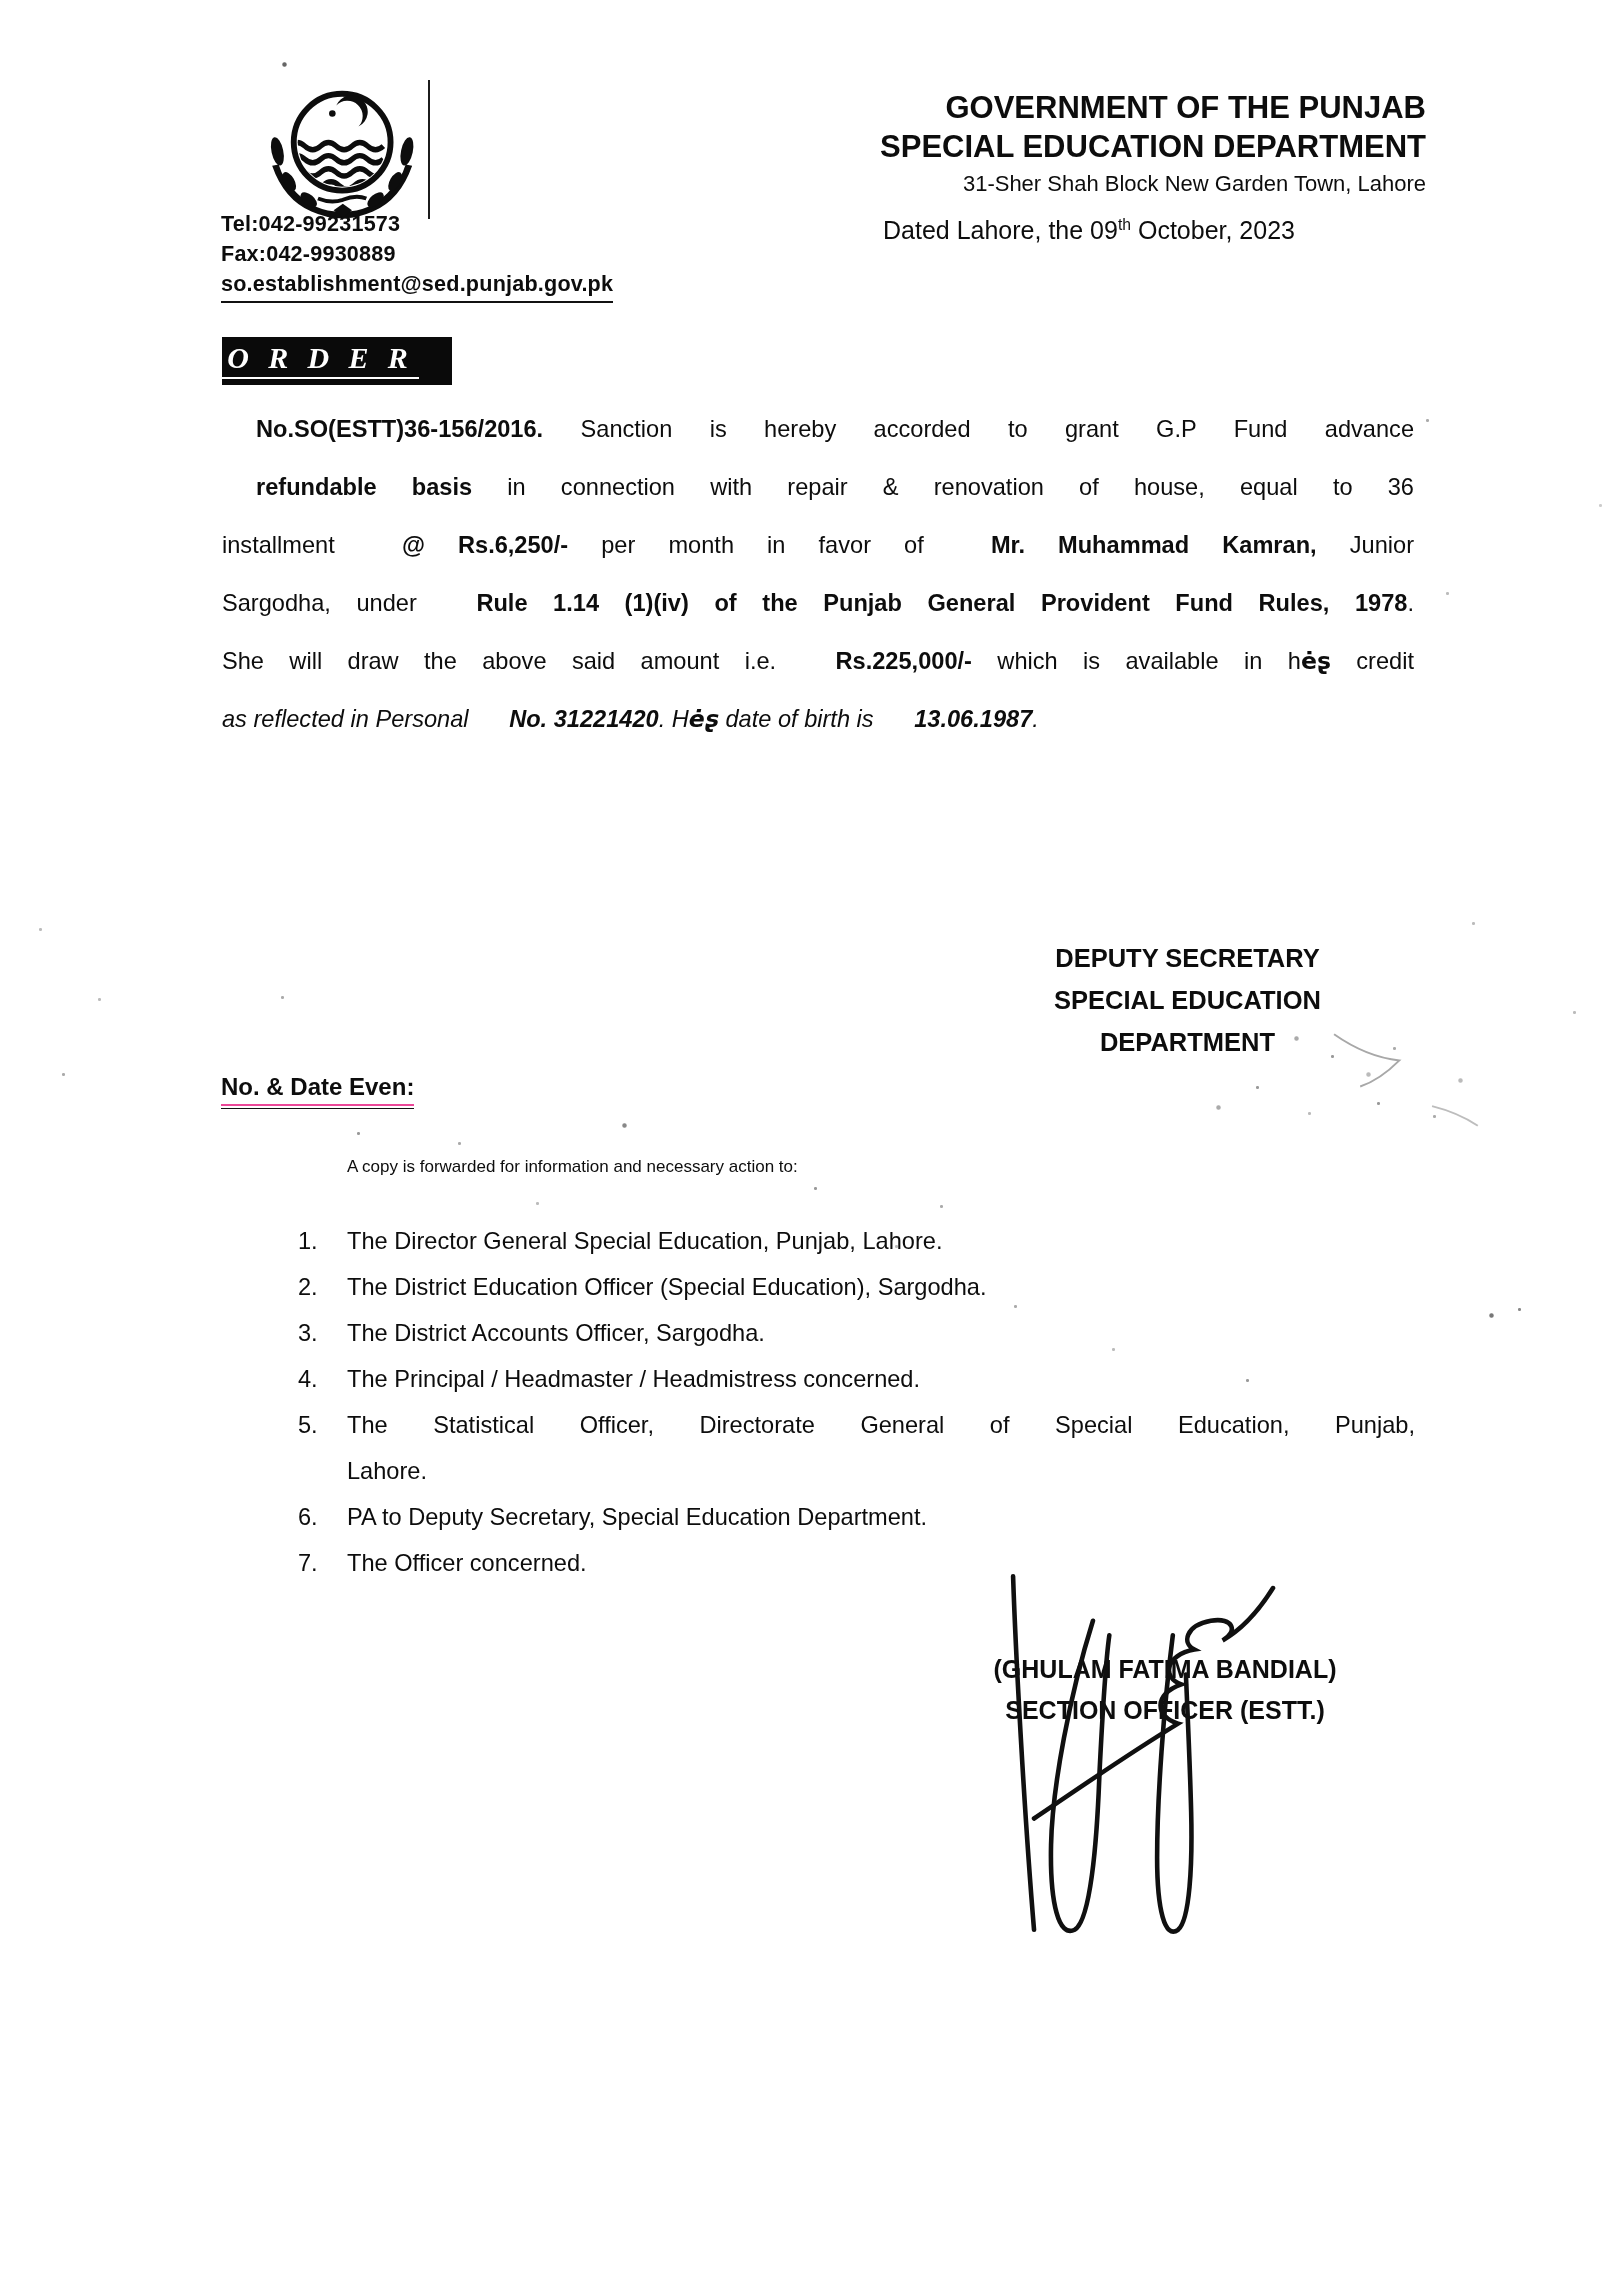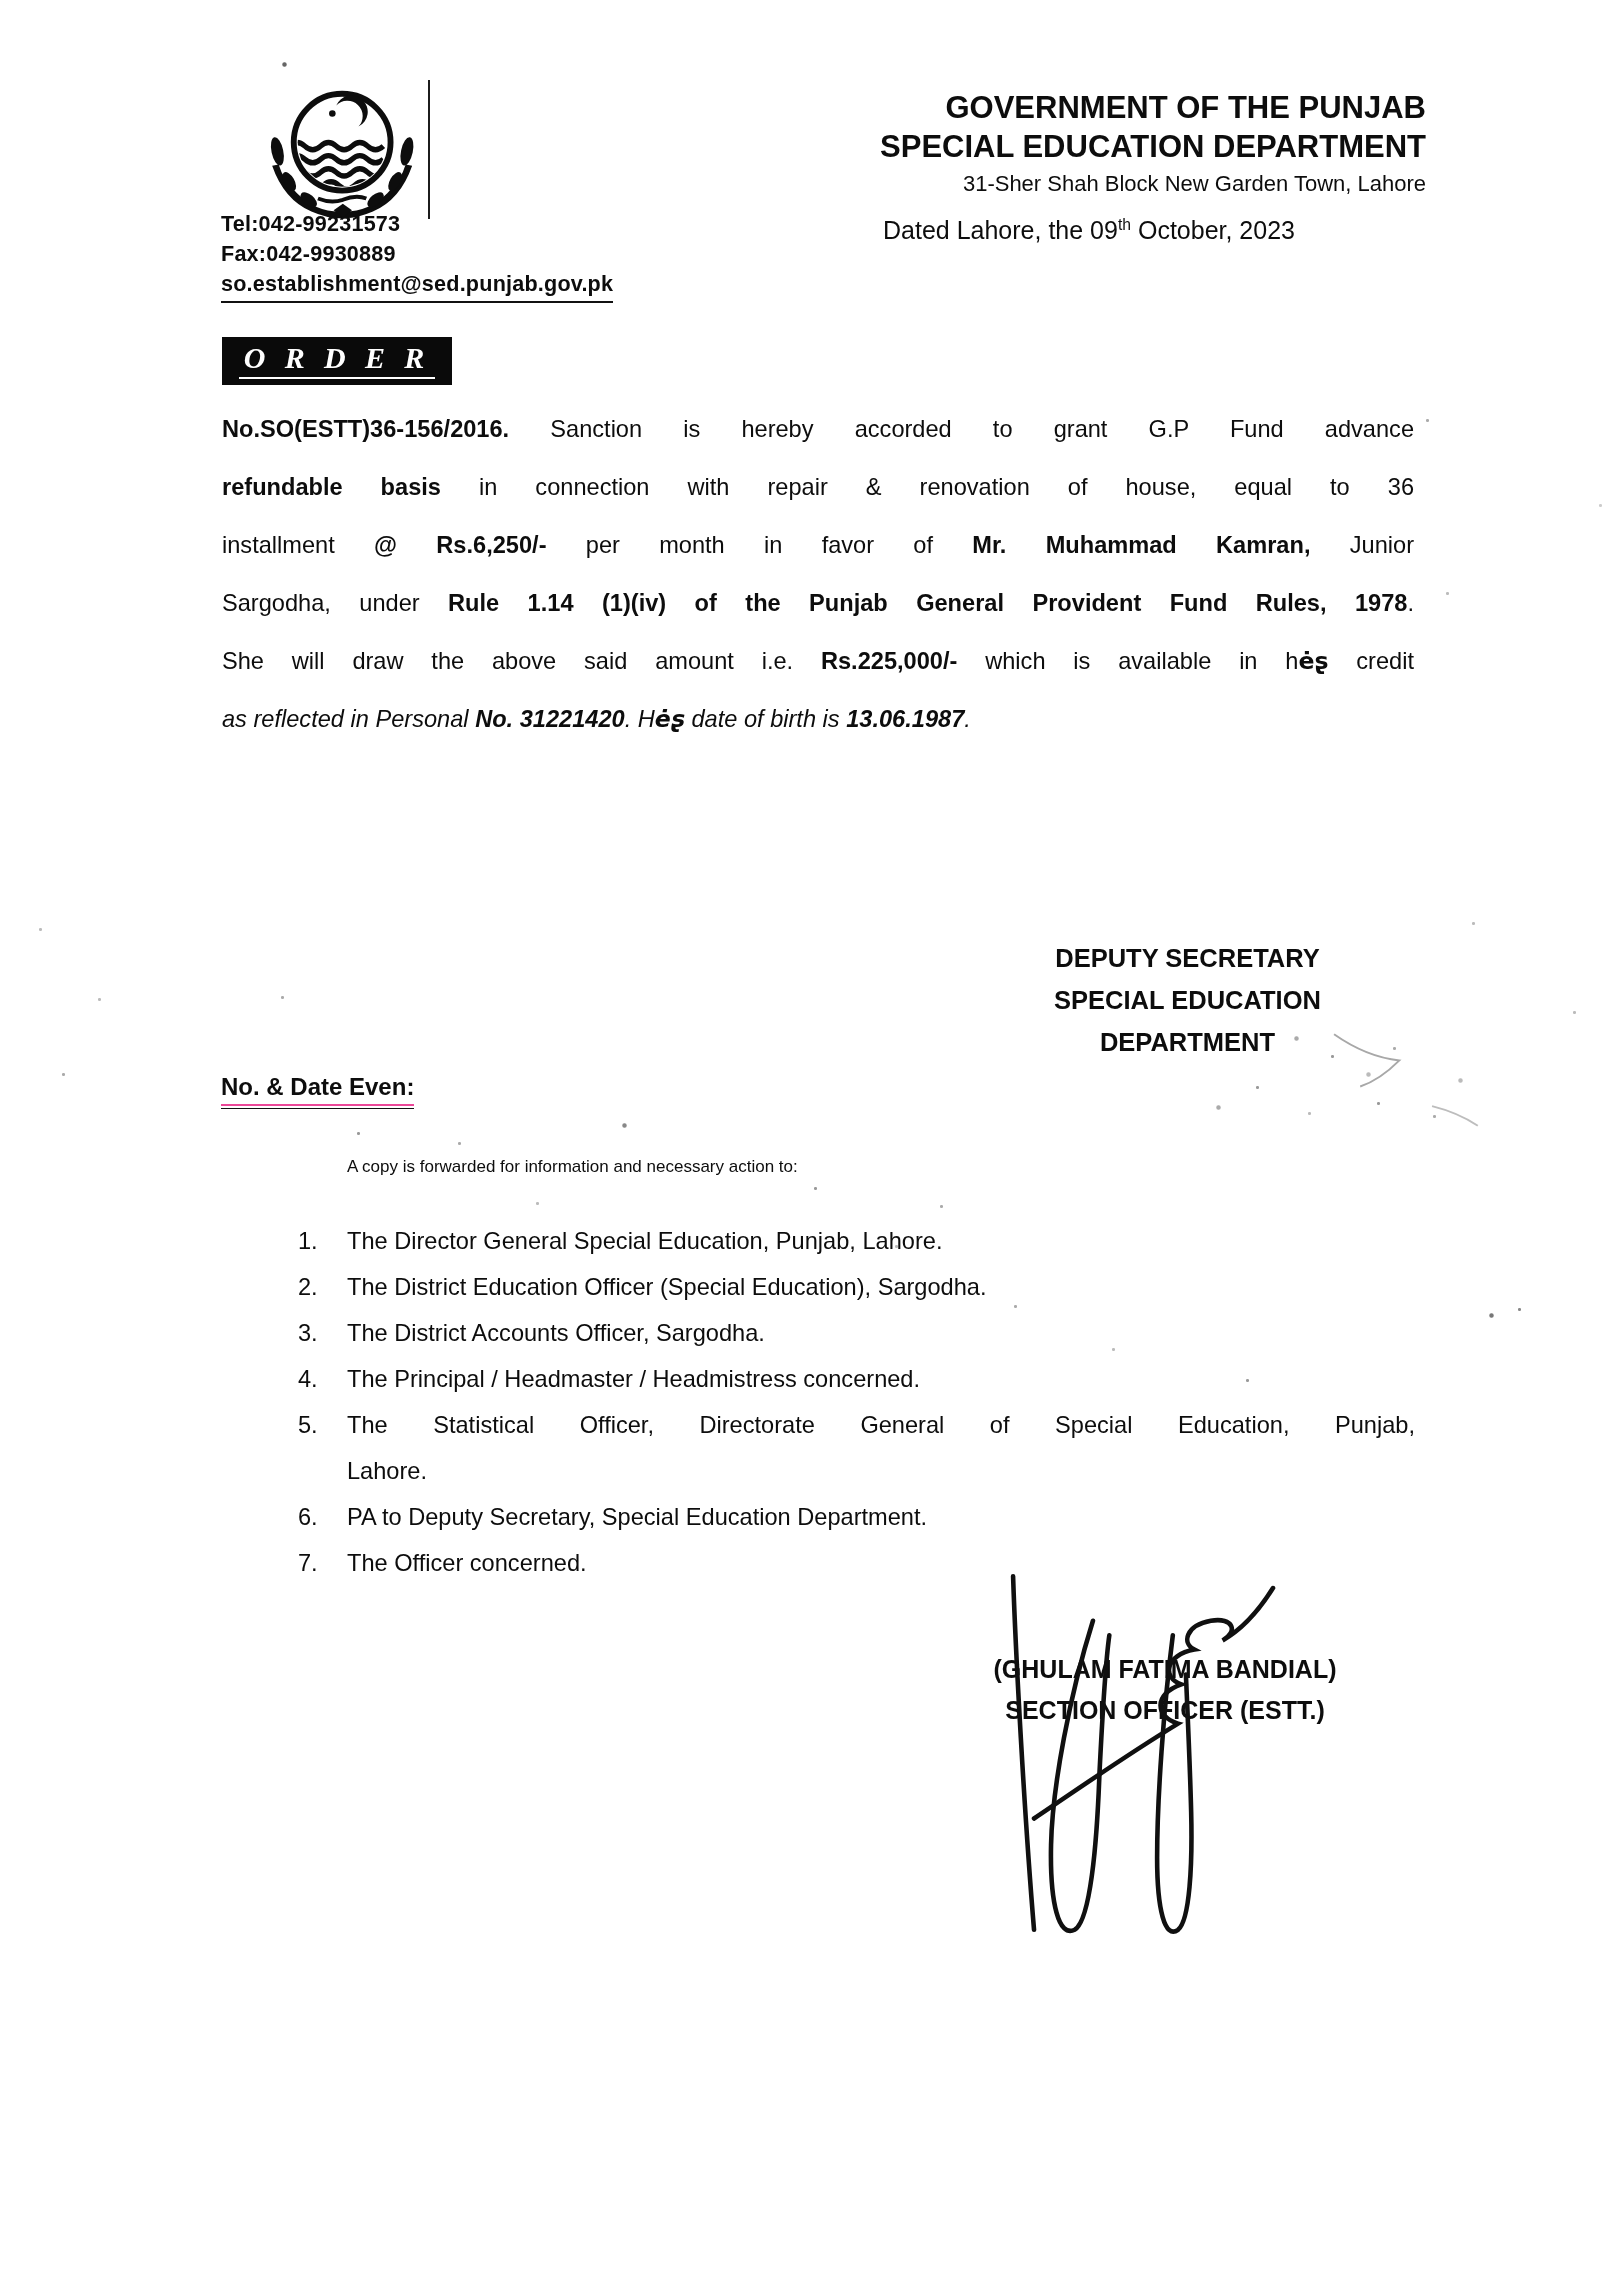--- a/index.html
+++ b/index.html
@@ -16,29 +16,29 @@
   #contact{left:221px;top:209px;font-weight:700;font-size:21.6px;line-height:30px;letter-spacing:0.2px;}
   #contact .email{display:inline-block;border-bottom:2.6px solid #111;padding-bottom:2px;}
   #org{left:752px;top:81px;width:674px;text-align:right;margin-top:7px;}
   #org .l1,#org .l2{font-size:31px;font-weight:700;line-height:39px;}
   #org .addr{font-size:22px;line-height:29px;margin-top:2.6px;}
   #dateline{left:752px;top:216px;width:674px;text-align:center;font-size:25px;}
   #dateline sup{font-size:15.7px;}
 
   
   #order-head{left:222px;top:337px;width:230px;height:48px;background:#0a0a0a;color:#ffffff;
-    display:flex;align-items:center;justify-content:center;}
+    display:flex;align-items:center;justify-content:flex-start;}
   #order-head .txt{font-family:"Liberation Serif",serif;font-style:italic;font-weight:700;
     font-size:30px;letter-spacing:5.9px;line-height:1;border-bottom:2.6px solid #fff;padding:0 5.2px 3.3px 5.2px;}
 
   
   #order-body{left:222px;top:400px;width:1192px;font-size:23.6px;}
   .bline{line-height:58px;text-align:justify;text-align-last:justify;white-space:normal;}
   .bline.last{text-align-last:left;font-style:italic;}
-  .b{font-weight:700;}
+  .b{font-weight:700;margin-left:34px;}
   .hand{font-family:"DejaVu Sans",sans-serif;font-weight:700;}
 
   
   #signatory{left:1024px;top:937px;width:327px;text-align:center;font-weight:700;
     font-size:25.5px;line-height:42px;}
   #ref{left:221px;top:1073px;font-weight:700;font-size:24px;}
   #ref .u{display:inline-block;border-bottom:2px solid #ec4899;padding-bottom:2.6px;position:relative;}
   #ref .u::after{content:"";position:absolute;left:0;right:0;bottom:-5.9px;height:1.3px;background:#111;}
 
   

